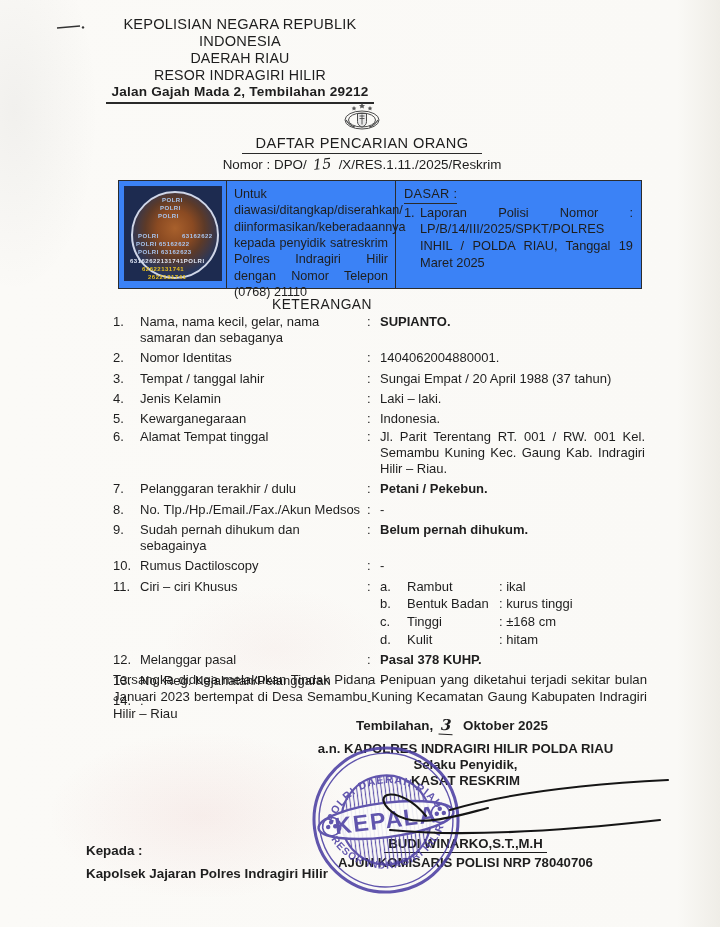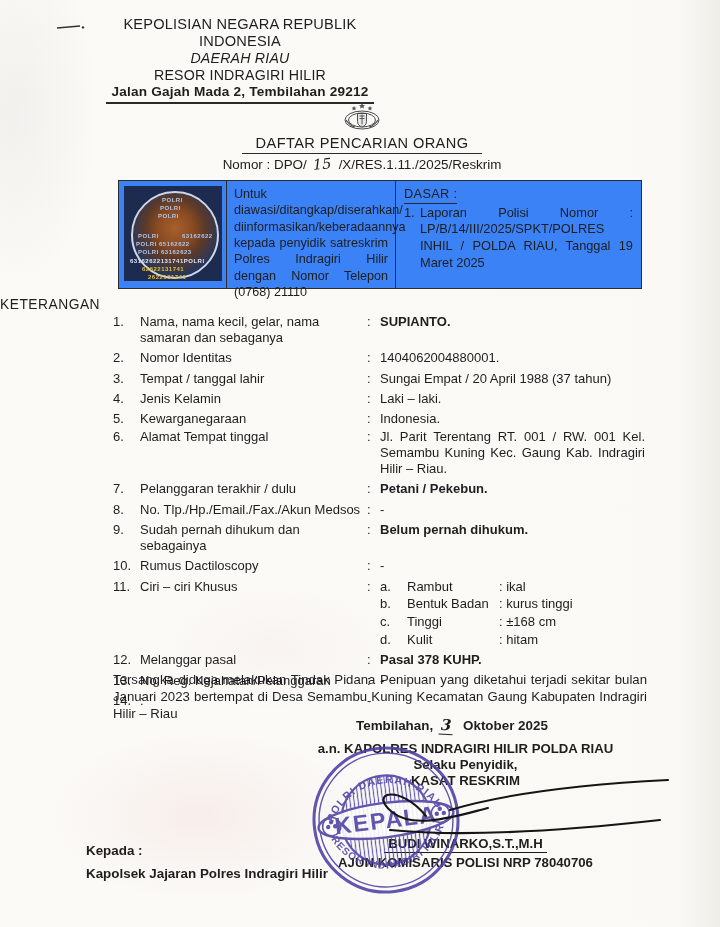--- a/index.html
+++ b/index.html
@@ -11,21 +11,21 @@
       radial-gradient(160px 90px at 38% 70%, rgba(214,140,140,.06), rgba(214,140,140,0) 70%),
       radial-gradient(120px 260px at 2% 12%, rgba(60,60,60,.05), rgba(60,60,60,0) 70%),
       linear-gradient(to right,#fbfaf7 0%,#faf9f6 94%,#efede7 100%);
   }
   .abs{position:absolute;}
   
   .pen-mark{left:56px;top:24px;width:32px;height:6px;}
   .pen-mark svg{display:block;}
   .hdr{left:85px;top:16px;width:310px;text-align:center;line-height:1.18;letter-spacing:.2px;}
   .hdr .h1{font-size:14.6px;}
-  .hdr .h2{font-size:14.2px;font-style:italic;}
+  .hdr .h2{font-size:14.2px;}
   .hdr .h3{font-size:14.2px;}
   .hdr .h4{font-size:13.6px;font-weight:bold;padding-bottom:2px;}
   .hdr .rule{height:0;border-bottom:2px solid #2a2a2a;width:268px;margin:0 auto;}
   
   .title-block{left:202px;top:102px;width:320px;text-align:center;}
   .emblem{display:block;margin:0 auto 2px auto;}
   .doc-title{font-size:14.6px;letter-spacing:.4px;display:inline-block;border-bottom:1.8px solid #2a2a2a;padding:0 14px 2px 14px;}
   .doc-number{font-size:13.4px;margin-top:2px;white-space:nowrap;}
   .hand{font-family:"DejaVu Serif",serif;font-style:italic;font-size:14.5px;display:inline-block;transform:rotate(-4deg);padding:0 3px;}
   
@@ -39,21 +39,21 @@
      background:radial-gradient(circle at 50% 42%, #a8602c 0%, #8a4a22 28%, #5d3a28 46%, #27365c 72%, #1d2b50 100%);}
   .wm{position:absolute;color:#a9c6f0;font-size:6px;letter-spacing:.5px;font-weight:bold;white-space:nowrap;}
   .wm.yellow{color:#e9c11e;}
   .untuk-cell{width:169px;padding:5px 7px;font-size:12.6px;line-height:1.3;}
   .untuk-cell .body{text-align:justify;}
   .dasar-cell{width:245px;padding:5px 8px;font-size:12.8px;line-height:1.3;}
   .dasar-head{display:inline-block;border-bottom:1.6px solid #2a2a2a;letter-spacing:.3px;margin-bottom:1px;}
   .dasar-item{display:grid;grid-template-columns:16px 1fr;}
   .dasar-item .txt{text-align:justify;}
   
-  .ket-head{left:0;top:297px;width:644px;text-align:left;font-size:13.8px;letter-spacing:.5px;}
+  .ket-head{left:0;top:297px;width:644px;text-align:center;font-size:13.8px;letter-spacing:.5px;}
   .ket{left:113px;top:314px;width:532px;font-size:13px;line-height:1.22;}
   .krow{display:grid;grid-template-columns:27px 227px 13px 265px;margin-bottom:4.5px;align-items:start;}
   .kvalue{text-align:left;}
   .kvalue.justify{text-align:justify;}
   .bold{font-weight:bold;}
   .sub{display:grid;grid-template-columns:27px 92px 1fr;row-gap:2px;}
   
   .closing{left:113px;top:672px;width:534px;font-size:13.2px;line-height:1.28;text-align:justify;}
   
   .dateline{left:356px;top:716px;font-size:13.4px;font-weight:bold;white-space:nowrap;z-index:2;}

